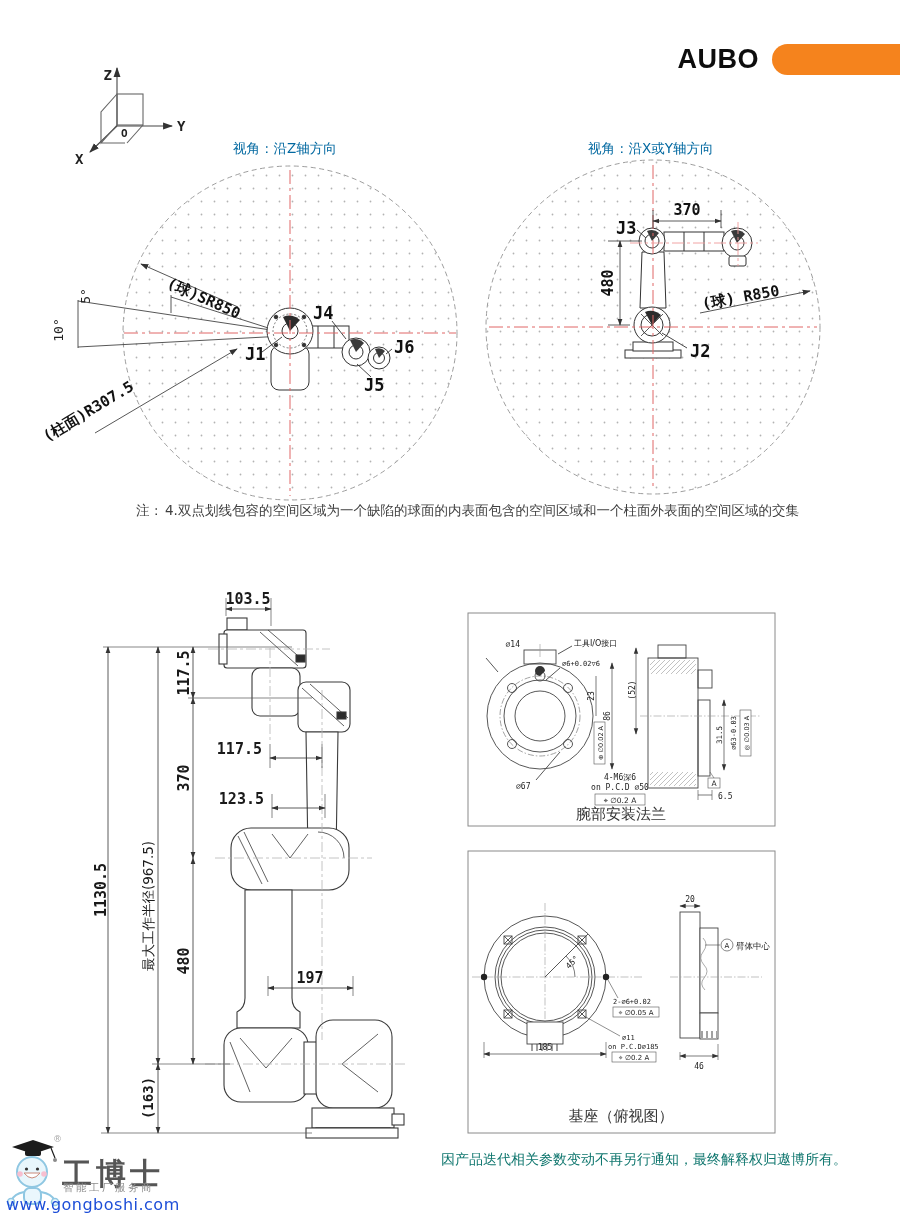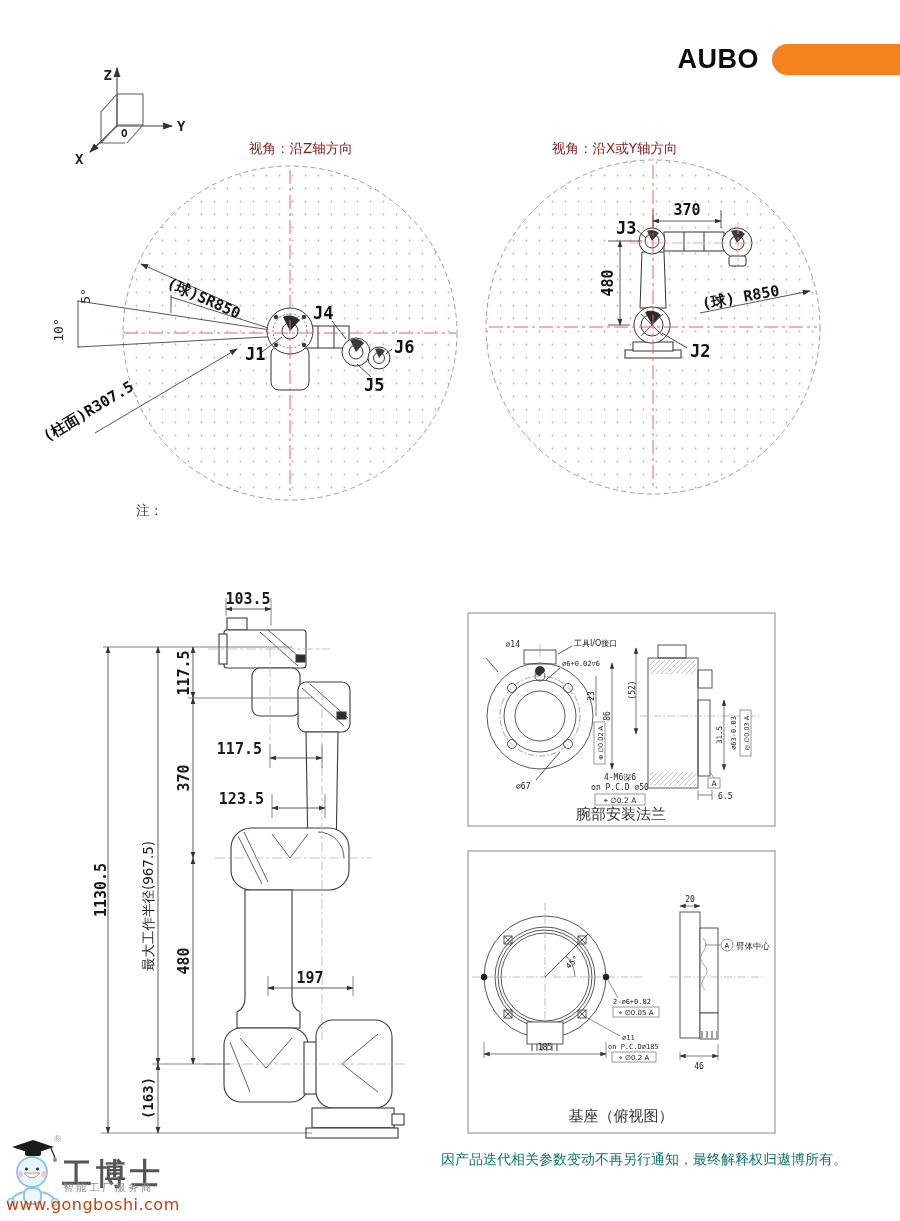--- a/index.html
+++ b/index.html
@@ -3,32 +3,32 @@
 <meta charset="utf-8">
 <style>
   html,body{margin:0;padding:0;background:#e9e9e9;}
   .page{position:relative;width:900px;height:1221px;background:#ffffff;overflow:hidden;
         font-family:"DejaVu Sans",sans-serif;margin:0 auto;}
   svg.draw{position:absolute;left:0;top:0;}
   .brand-row{position:absolute;top:44px;right:0;display:flex;align-items:center;}
   .brand{font-family:"Liberation Sans",sans-serif;font-weight:bold;font-size:27px;color:#0d0d0d;
          letter-spacing:.5px;margin-right:13px;margin-left:25px;}
   .brand-bar{width:128px;height:31px;background:#F5831D;border-radius:17px 0 0 17px;}
-  .view-title{position:absolute;font-size:13.5px;color:#7f1d1d;white-space:nowrap;margin-left:16px;}
+  .view-title{position:absolute;font-size:13.5px;color:#0369a1;white-space:nowrap;}
   .vt-left{left:233px;top:140px;}
-  .vt-right{left:536px;top:140px;}
+  .vt-right{left:588px;top:140px;}
   .notes{position:absolute;left:136px;top:502px;font-size:13.5px;color:#3f3f3f;line-height:17px;display:flex;}
   .notes .pfx{margin-right:2px;white-space:nowrap;}
   .notes .ln{white-space:nowrap;}
   .disclaimer{position:absolute;left:441px;top:1151px;font-size:14px;color:#0f766e;white-space:nowrap;}
   .logo{position:absolute;left:6px;top:1134px;width:250px;height:84px;}
   .logo-name{position:absolute;left:56px;top:20px;font-family:"DejaVu Serif",serif;font-size:30px;
              font-weight:bold;color:#555;letter-spacing:4px;white-space:nowrap;}
   .logo-tag{position:absolute;left:57px;top:47px;font-size:10.5px;color:#8e8e8e;letter-spacing:2.5px;white-space:nowrap;}
-  .logo-url{position:absolute;left:0;top:61px;font-size:16px;color:#c2410c;letter-spacing:.5px;white-space:nowrap;}
+  .logo-url{position:absolute;left:0;top:61px;font-size:16px;color:#1d4ed8;letter-spacing:.5px;white-space:nowrap;}
   .logo-reg{position:absolute;left:47px;top:0;font-size:9px;color:#aaa;}
   .mono{font-family:"DejaVu Sans Mono",monospace;}
   text{user-select:none;}
 </style>
 </head>
 <body>
 
 <div class="page">
 
   <div class="brand-row">
@@ -401,20 +401,21 @@
         <text x="727" y="948" text-anchor="middle" font-size="7" fill="#222">A</text>
       </g>
       <text x="736" y="949" font-size="8.5" fill="#222">臂体中心</text>
       <text x="621" y="1121" text-anchor="middle" font-size="15" fill="#333">基座（俯视图）</text>
     </g>
   </svg>
 
   <div class="notes">
     <div class="pfx">注：</div>
     <div>
+      <div class="ln">4.双点划线包容的空间区域为一个缺陷的球面的内表面包含的空间区域和一个柱面外表面的空间区域的交集</div>
     </div>
   </div>
 
   <div class="disclaimer">因产品迭代相关参数变动不再另行通知，最终解释权归遨博所有。</div>
 
   <div class="logo">
     <svg width="54" height="74" viewBox="0 0 54 74" style="position:absolute;left:0;top:2px;">
       <path d="M27,4 L48,11 L27,18 L6,11 Z" fill="#1c1c1c"></path>
       <rect x="19" y="14" width="16" height="6" rx="2" fill="#1c1c1c"></rect>
       <line x1="45" y1="12" x2="49" y2="22" stroke="#1c1c1c" stroke-width="1.2"></line>

